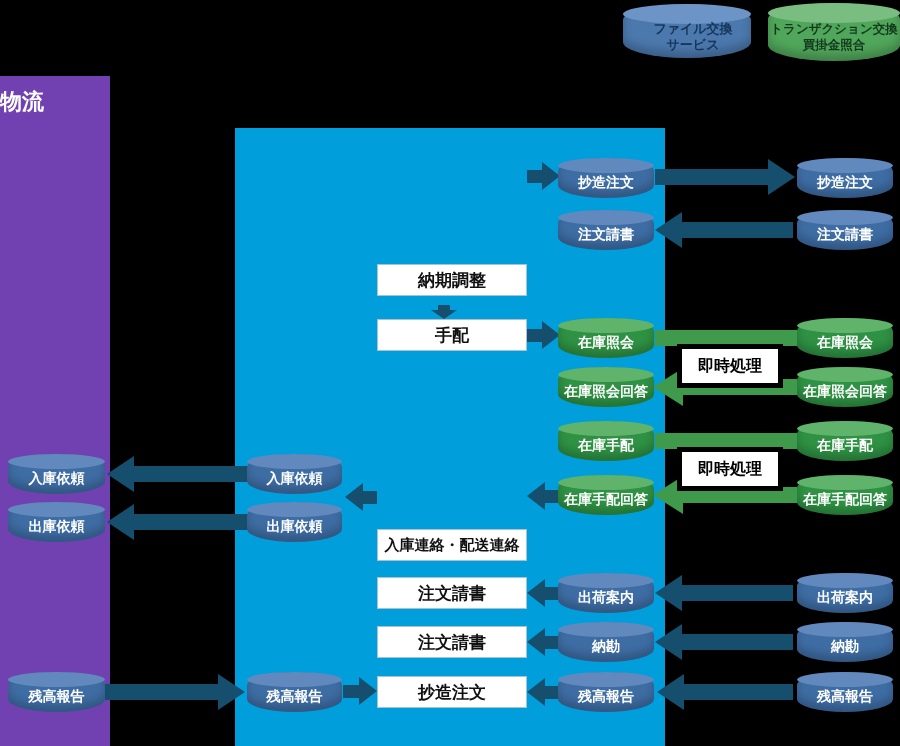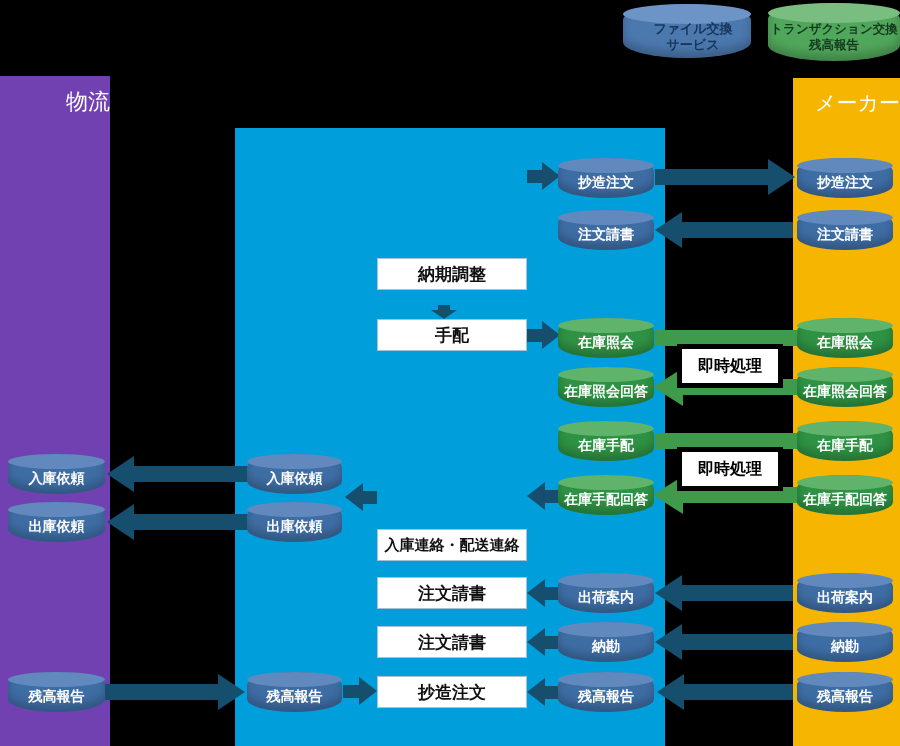--- a/index.html
+++ b/index.html
@@ -3,21 +3,21 @@
 <meta charset="utf-8">
 <style>
   html,body { margin:0; padding:0; background:#000; }
   #canvas {
     position:relative; width:900px; height:746px; overflow:hidden;
     background:#000;
     font-family:"Liberation Sans","DejaVu Sans",sans-serif;
   }
   
   .col { position:absolute; }
-  .col-title { color:#fff; font-weight:normal; font-size:22px; text-align:right; padding-top:11px; }
+  .col-title { color:#fff; font-weight:bold; font-size:22px; text-align:left; padding-top:11px; }
   #col-logistics { left:0; top:76px; width:110px; height:670px; background:#7141B1; }
   #agency-header { left:235px; top:81px; width:430px; height:47px; background:#0A64B4; }
   #agency-header .col-title { padding-top:0; line-height:47px; font-size:23px; }
   #agency-body { left:235px; top:128px; width:430px; height:618px; background:#009FDC; }
   #col-maker { left:793px; top:78px; width:107px; height:668px; background:#F5B500; }
   #col-maker .col-title { font-size:21px; }
 
   
   .cyl {
     position:absolute; box-sizing:border-box; border-radius:50%/13px;
@@ -69,31 +69,28 @@
 </style>
 </head>
 <body>
 
 <div id="canvas">
 
   <div class="col" id="col-logistics">
     <div class="col-title">物流</div>
   </div>
   <div class="col" id="agency-body"></div>
-  <div class="col" id="col-maker">
-    <div class="col-title">メーカー</div>
-  </div>
 
   <div class="cyl svc svcblue" style="left:623px;top:4px;width:128px;height:54px;padding-left:12px;">
     <span>ファイル交換
 サービス</span>
   </div>
   <div class="cyl svc svcgreen" style="left:768px;top:3px;width:132px;height:58px;">
     <span>トランザクション交換
-残高報告</span>
+買掛金照合</span>
   </div>
 
   <div class="arr" style="left:527px;top:162px;width:33px;height:28px;">
     <div class="sh" style="left:0;top:8px;width:15px;height:13px;"></div>
     <div class="hd hd-r-sm" style="left:15px;top:0;"></div>
   </div>
 
   <div class="arr" style="left:655px;top:159px;width:140px;height:36px;">
     <div class="sh" style="left:0;top:10px;width:113px;height:16px;"></div>
     <div class="hd hd-r-big" style="left:113px;top:0;"></div>
@@ -182,21 +179,21 @@
     <div class="sh" style="left:30px;top:11px;width:114px;height:16px;"></div>
   </div>
   <div class="arr green" style="left:655px;top:433px;width:142px;height:16px;">
     <div class="sh" style="left:0;top:0;width:142px;height:16px;"></div>
   </div>
   <div class="arr green" style="left:653px;top:476px;width:144px;height:38px;">
     <div class="hd hd-l-grn" style="left:0;top:0;"></div>
     <div class="sh" style="left:30px;top:11px;width:114px;height:16px;"></div>
   </div>
 
-  <div class="pbox" style="top:258px;">
+  <div class="pbox" style="top:264px;">
       <span>納期調整</span>
     </div>
   <div class="pbox" style="top:319px;">
       <span>手配</span>
     </div>
   <div class="pbox sm" style="top:481px;margin-top:48px;">
       <span>入庫連絡・配送連絡</span>
     </div>
   <div class="pbox" style="top:577px;">
       <span>注文請書</span>

